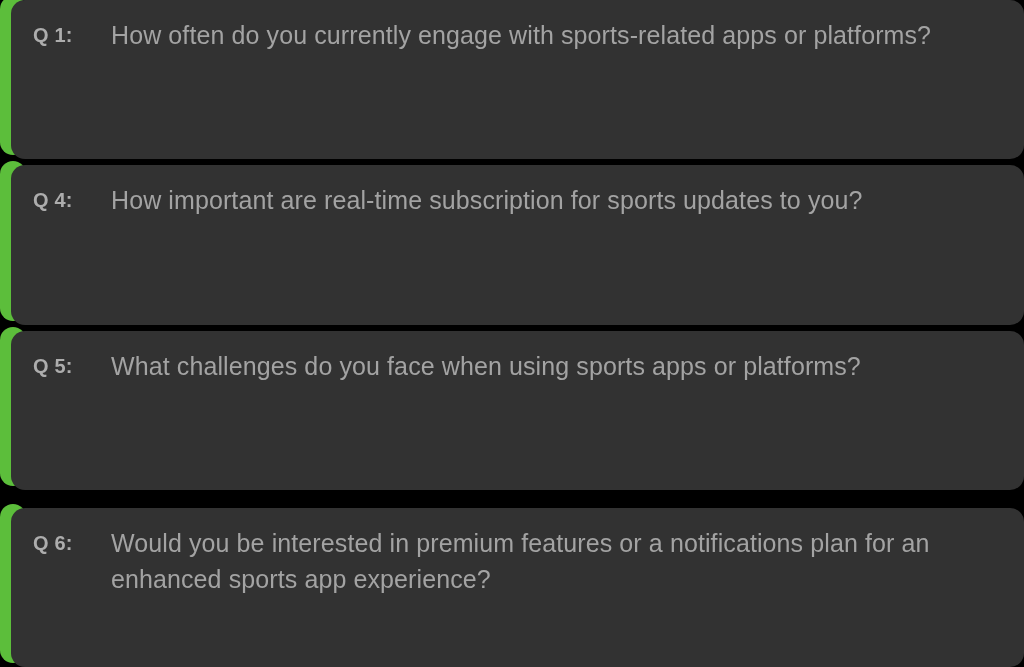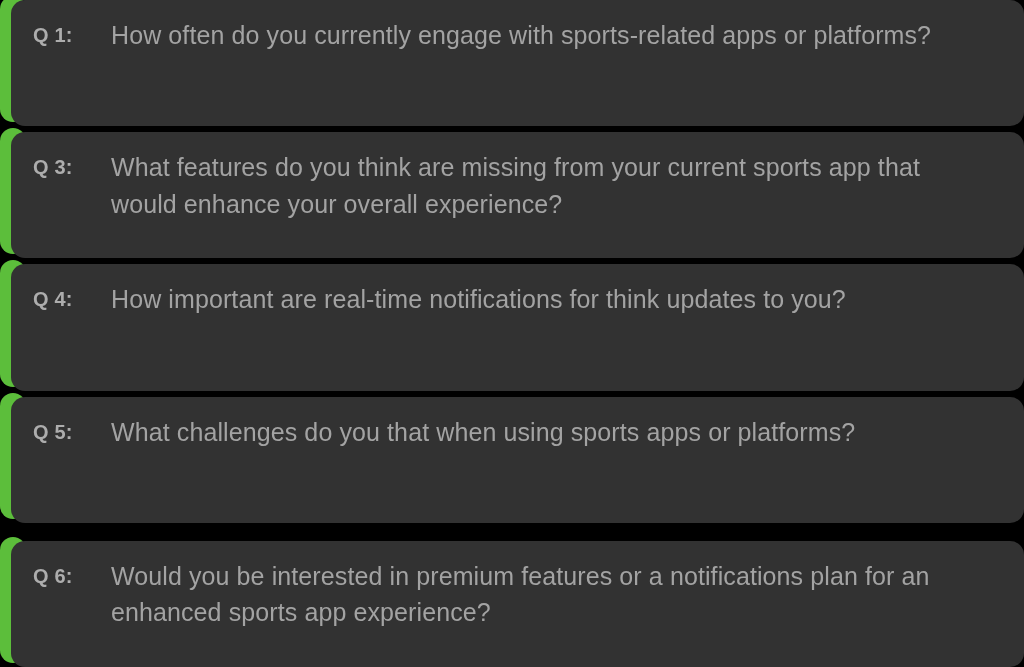--- a/index.html
+++ b/index.html
@@ -95,41 +95,34 @@
 
   <div class="question-row">
     <div class="accent-bar"></div>
     <div class="question-card">
       <div class="q-label">Q 1:</div>
       <div class="q-text">How often do you currently engage with sports-related apps or platforms?</div>
     </div>
   </div>
 
 
-  <div class="question-row">
-    <div class="accent-bar"></div>
-    <div class="question-card">
-      <div class="q-label">Q 3:</div>
-      <div class="q-text">What features do you think are missing from your current sports app that would enhance your overall experience?</div>
-    </div>
-  </div>
 
   <div class="question-row">
     <div class="accent-bar"></div>
     <div class="question-card">
       <div class="q-label">Q 4:</div>
-      <div class="q-text">How important are real-time notifications for think updates to you?</div>
+      <div class="q-text">How important are real-time subscription for sports updates to you?</div>
     </div>
   </div>
 
   <div class="question-row">
     <div class="accent-bar"></div>
     <div class="question-card">
       <div class="q-label">Q 5:</div>
-      <div class="q-text">What challenges do you that when using sports apps or platforms?</div>
+      <div class="q-text">What challenges do you face when using sports apps or platforms?</div>
     </div>
   </div>
 
   <div class="question-row">
     <div class="accent-bar"></div>
     <div class="question-card">
       <div class="q-label">Q 6:</div>
       <div class="q-text">Would you be interested in premium features or a notifications plan for an enhanced sports app experience?</div>
     </div>
   </div>

